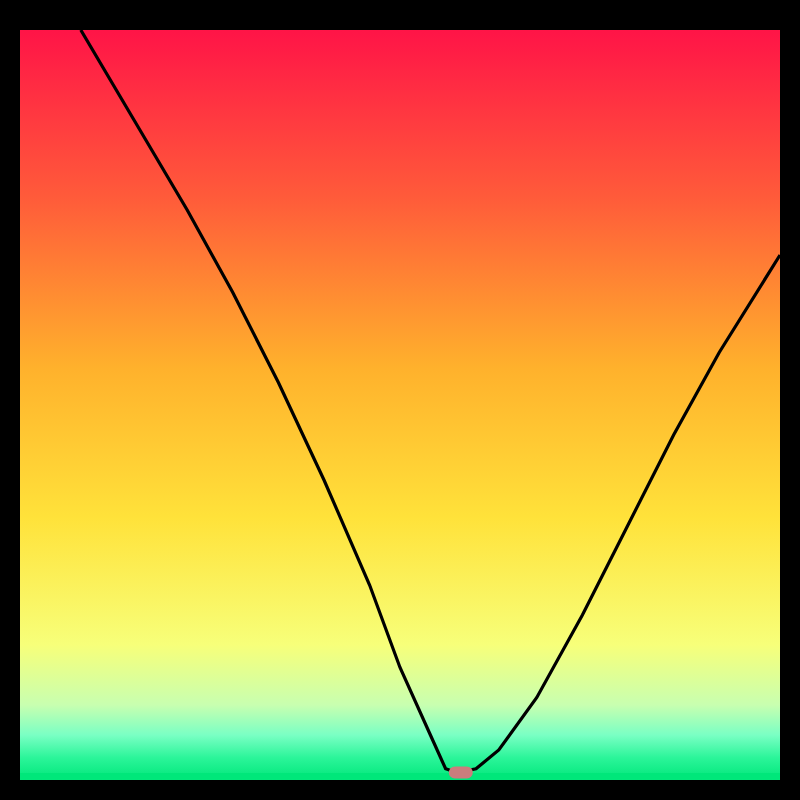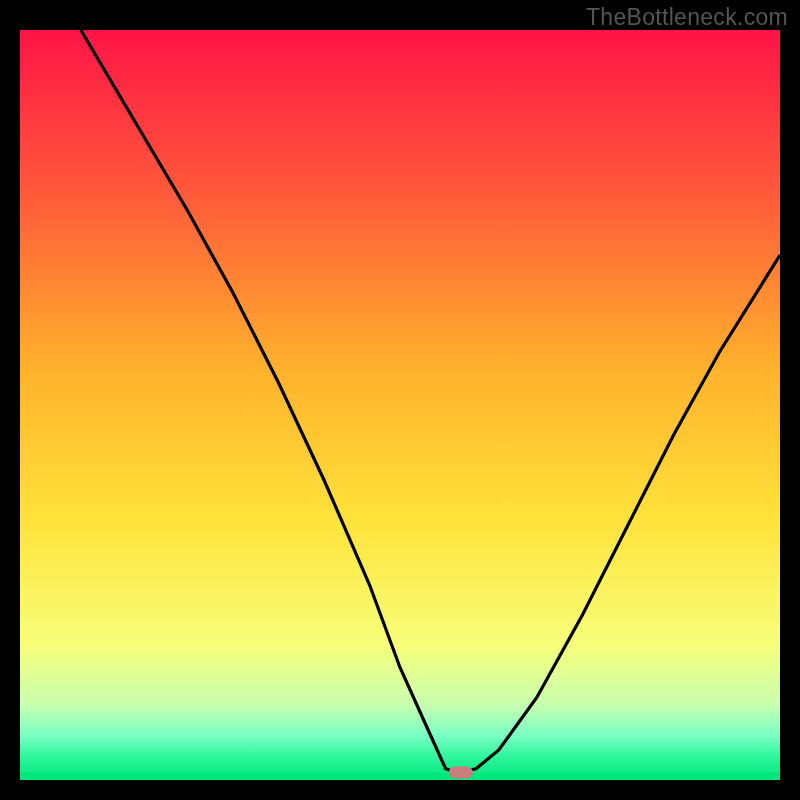--- a/index.html
+++ b/index.html
@@ -51,21 +51,20 @@
   }
   .pill {
     fill: #cb7d7d;
     stroke: none;
   }
 </style>
 </head>
 <body>
 
 <div class="frame">
-  <div class="watermark">TheBottleneck.com</div>
 
   <div class="plot-wrap">
     <svg viewBox="0 0 760 750">
       <defs>
         <linearGradient id="bg-grad" x1="0" y1="0" x2="0" y2="1">
             <stop offset="0%" stop-color="#ff1447"></stop>
             <stop offset="22%" stop-color="#ff5a3a"></stop>
             <stop offset="45%" stop-color="#ffb12c"></stop>
             <stop offset="65%" stop-color="#ffe23a"></stop>
             <stop offset="82%" stop-color="#f7ff7a"></stop>

